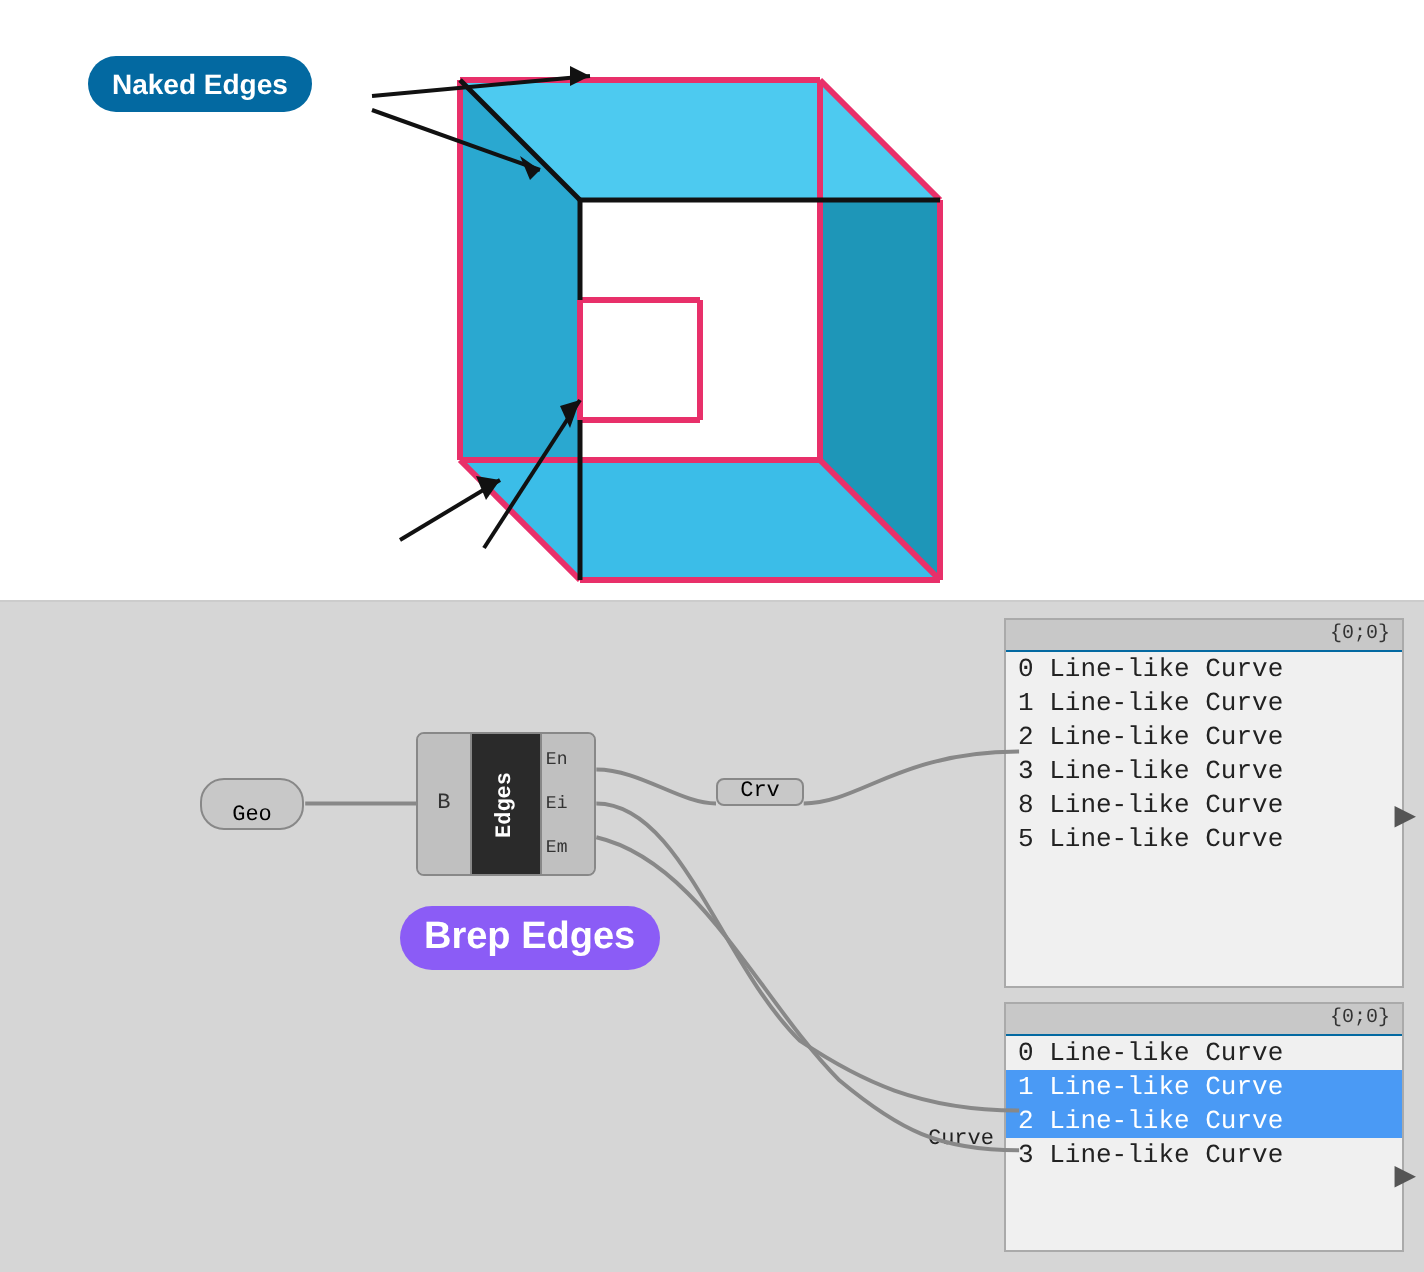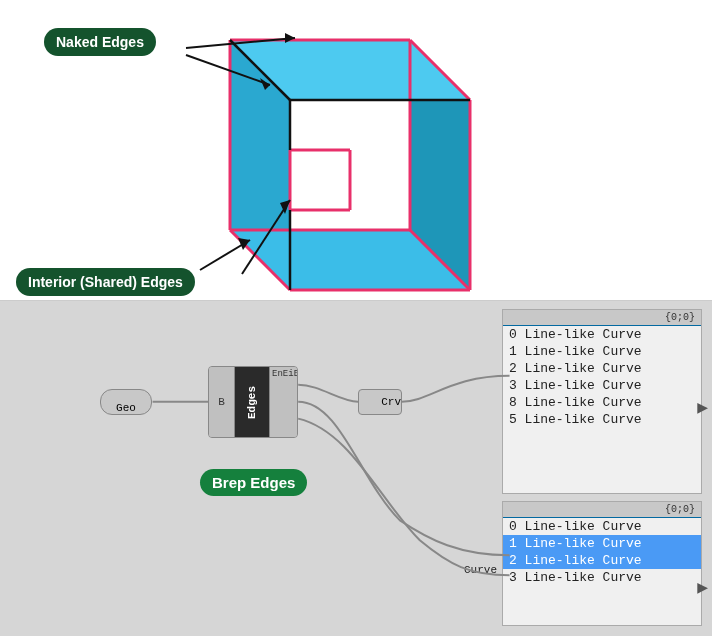--- a/index.html
+++ b/index.html
@@ -43,21 +43,21 @@
 
     .box-svg {
       position: absolute;
       top: 0; left: 0;
       width: 100%; height: 100%;
     }
 
     
     .label-bubble {
       position: absolute;
-      background: #14532d;
+      background: #0369a1;
       color: white;
       font-size: 14px;
       font-weight: bold;
       padding: 6px 12px;
       border-radius: 20px;
       white-space: nowrap;
       z-index: 10;
     }
 
     .naked-edges-label {
@@ -141,36 +141,36 @@
       writing-mode: vertical-rl;
       text-orientation: mixed;
       transform: rotate(180deg);
     }
 
     .node-edges-right {
       width: 28px;
       background: #c0c0c0;
       border-left: 1px solid #888;
       display: flex;
-      flex-direction: row;
+      flex-direction: column;
       justify-content: space-around;
       align-items: flex-start;
       padding: 2px 2px;
       font-size: 9px;
       color: #333;
     }
 
     .node-crv {
       top: 88px;
       left: 358px;
       width: 44px;
-      height: 26px;
+      height: 14px;
       display: flex;
       align-items: center;
-      justify-content: flex-end;
+      justify-content: center;
       border-radius: 4px;
     }
 
     
     .data-panel {
       position: absolute;
       background: #f0f0f0;
       border: 1px solid #aaa;
       font-family: 'Courier New', monospace;
       font-size: 11px;
@@ -206,25 +206,25 @@
     }
 
     .data-panel-row.highlighted {
       background: #4a9af5;
       color: white;
     }
 
     
     .brep-label {
       position: absolute;
-      top: 168px;
+      top: 152px;
       left: 200px;
-      background: #15803d;
+      background: #8b5cf6;
       color: white;
-      font-size: 15px;
+      font-size: 19px;
       font-weight: bold;
       padding: 5px 12px;
       border-radius: 16px;
     }
 
     
     .wires-svg {
       position: absolute;
       top: 0; left: 0;
       width: 100%;
@@ -273,23 +273,20 @@
       <line x1="160" y1="90" x2="340" y2="90" stroke="#111" stroke-width="2.5"></line>
       <line x1="160" y1="90" x2="160" y2="140" stroke="#111" stroke-width="2.5"></line>
       <line x1="160" y1="200" x2="160" y2="280" stroke="#111" stroke-width="2.5"></line>
     </svg>
   </div>
 
   <div class="label-bubble naked-edges-label">
     <span>Naked Edges</span>
   </div>
 
-  <div class="label-bubble interior-edges-label">
-    <span>Interior (Shared) Edges</span>
-  </div>
 
   <svg class="arrow-svg" viewBox="0 0 712 310" xmlns="http://www.w3.org/2000/svg">
 
     <line x1="186" y1="48" x2="295" y2="38" stroke="#111" stroke-width="2"></line>
     <polygon points="295,38 285,33 285,43" fill="#111"></polygon>
 
     <line x1="186" y1="55" x2="270" y2="85" stroke="#111" stroke-width="2"></line>
     <polygon points="270,85 260,78 265,90" fill="#111"></polygon>
 
     <line x1="242" y1="274" x2="290" y2="200" stroke="#111" stroke-width="2"></line>

